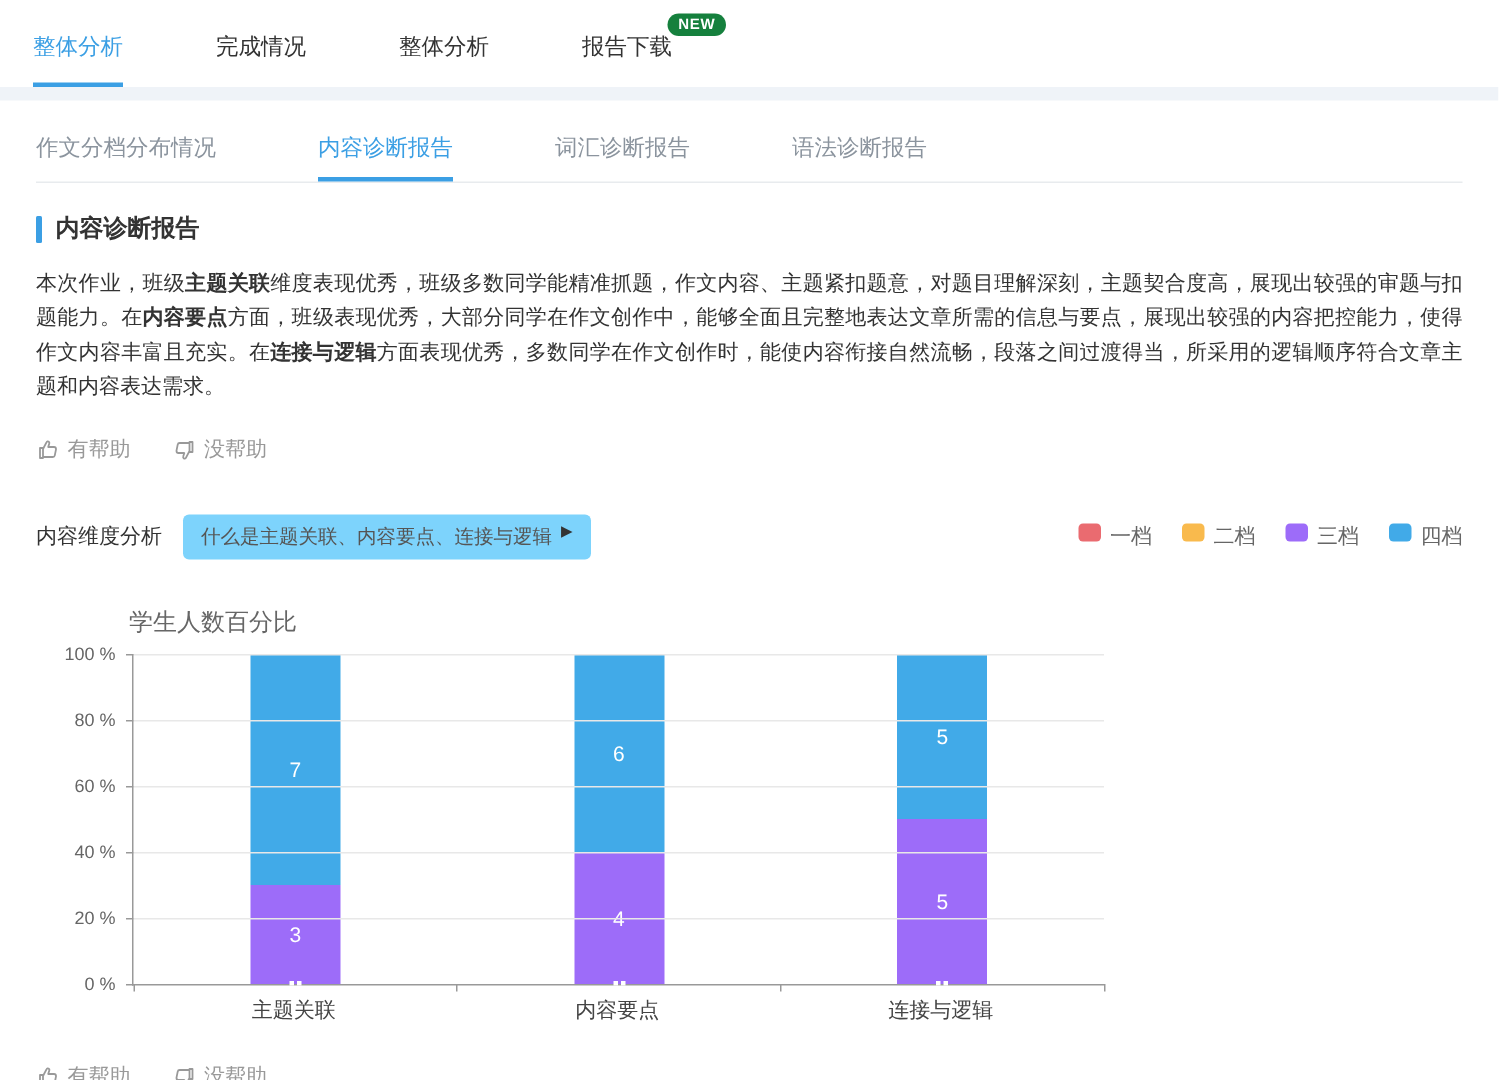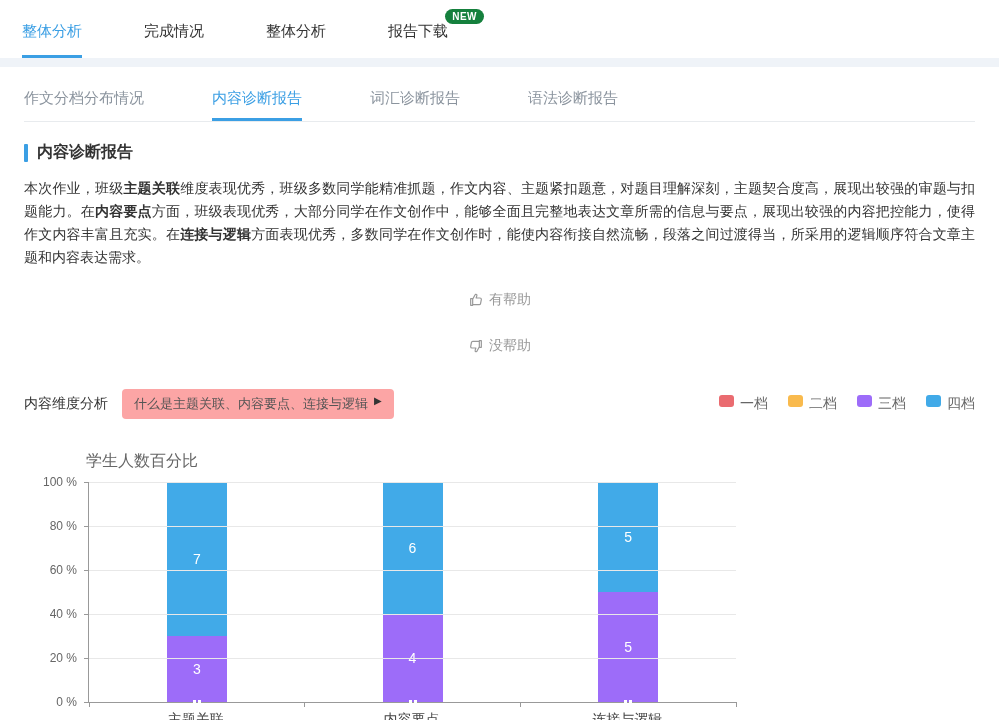--- a/index.html
+++ b/index.html
@@ -21,27 +21,27 @@
   .subtabs{display:flex;gap:68px;padding-top:22px;border-bottom:1px solid #E8EBEE;}
   .subtabs .stab{font-size:15px;color:#8B949E;padding-bottom:13px;cursor:pointer;}
   .subtabs .stab.active{color:#3B9FE4;border-bottom:3px solid #3B9FE4;padding-bottom:10px;}
   
   .section-head{display:flex;align-items:center;margin-top:20px;}
   .blue-bar{width:4px;height:18px;background:#3B9FE4;margin-right:9px;border-radius:1px;}
   .section-title{font-size:16px;font-weight:600;color:#333;}
   .report{margin:14px 0 0;font-size:14px;line-height:23px;color:#333;text-align:justify;}
   .report b{font-weight:bold;}
   
-  .feedback{display:flex;gap:28px;align-items:center;margin-top:22px;flex-direction:column;}
+  .feedback{display:flex;gap:28px;align-items:flex-start;margin-top:22px;}
   .fb-btn{display:flex;align-items:center;gap:5px;color:#999;font-size:14px;cursor:pointer;background:none;border:none;padding:0;font-family:inherit;}
   .fb-btn svg{display:block;}
   
   .dim-row{display:flex;align-items:center;margin-top:34px;}
   .dim-label{font-size:14px;color:#333;}
-  .dim-pill{margin-left:14px;background:#fca5a5;border:none;border-radius:4px;padding:6px 12px;
+  .dim-pill{margin-left:14px;background:#7dd3fc;border:none;border-radius:4px;padding:6px 12px;
     font-size:13px;color:#555;cursor:pointer;display:flex;gap:6px;font-family:inherit;}
   .dim-pill .arrow{font-size:10px;color:#333;}
   .legend{margin-left:auto;display:flex;gap:20px;align-items:center;}
   .legend .litem{display:flex;gap:6px;font-size:14px;color:#666;cursor:pointer;}
   .legend .swatch{width:15px;height:12px;border-radius:3px;display:inline-block;}
   
   .chart{margin-top:32px;position:relative;}
   .chart-ytitle{margin-left:62px;font-size:16px;color:#666;}
   .plot{position:relative;margin-left:64px;margin-top:10px;width:647px;height:220px;
     border-left:1px solid #999;border-bottom:1px solid #999;}

